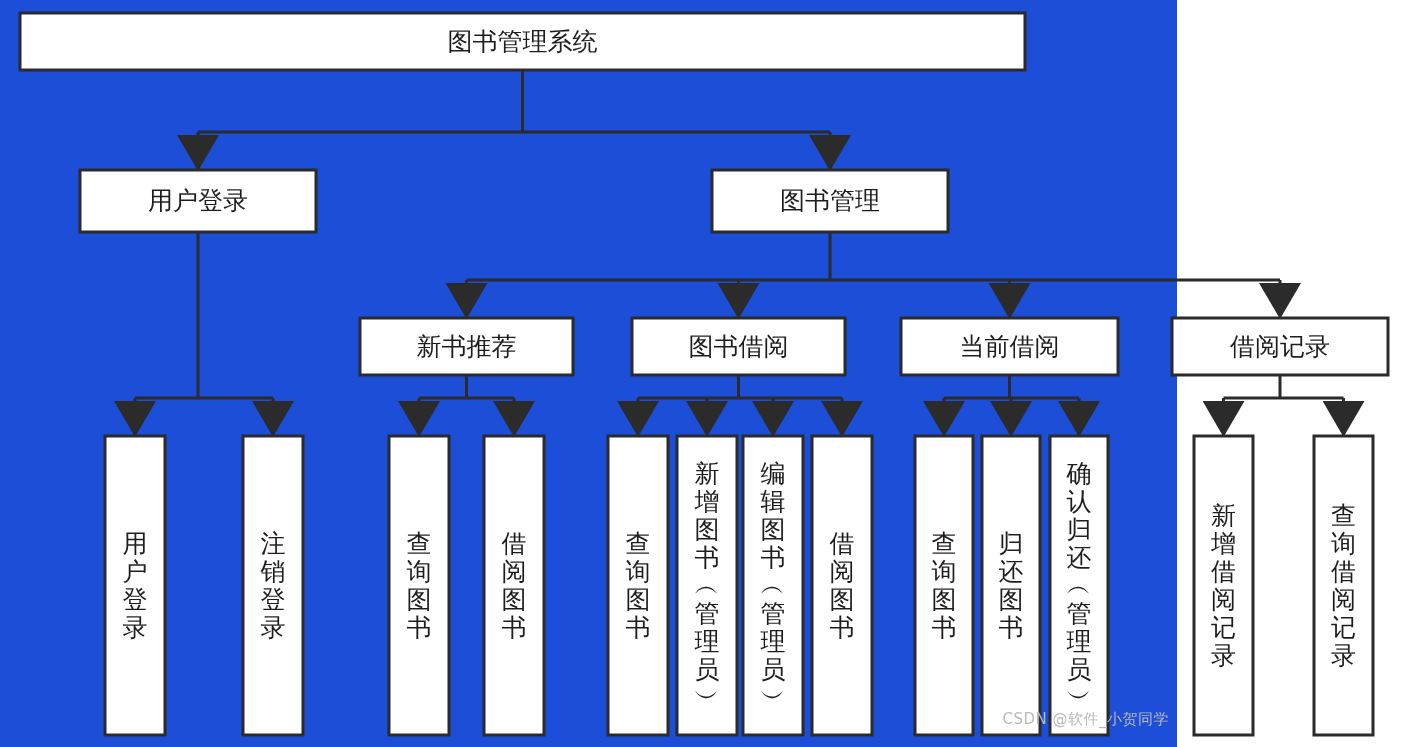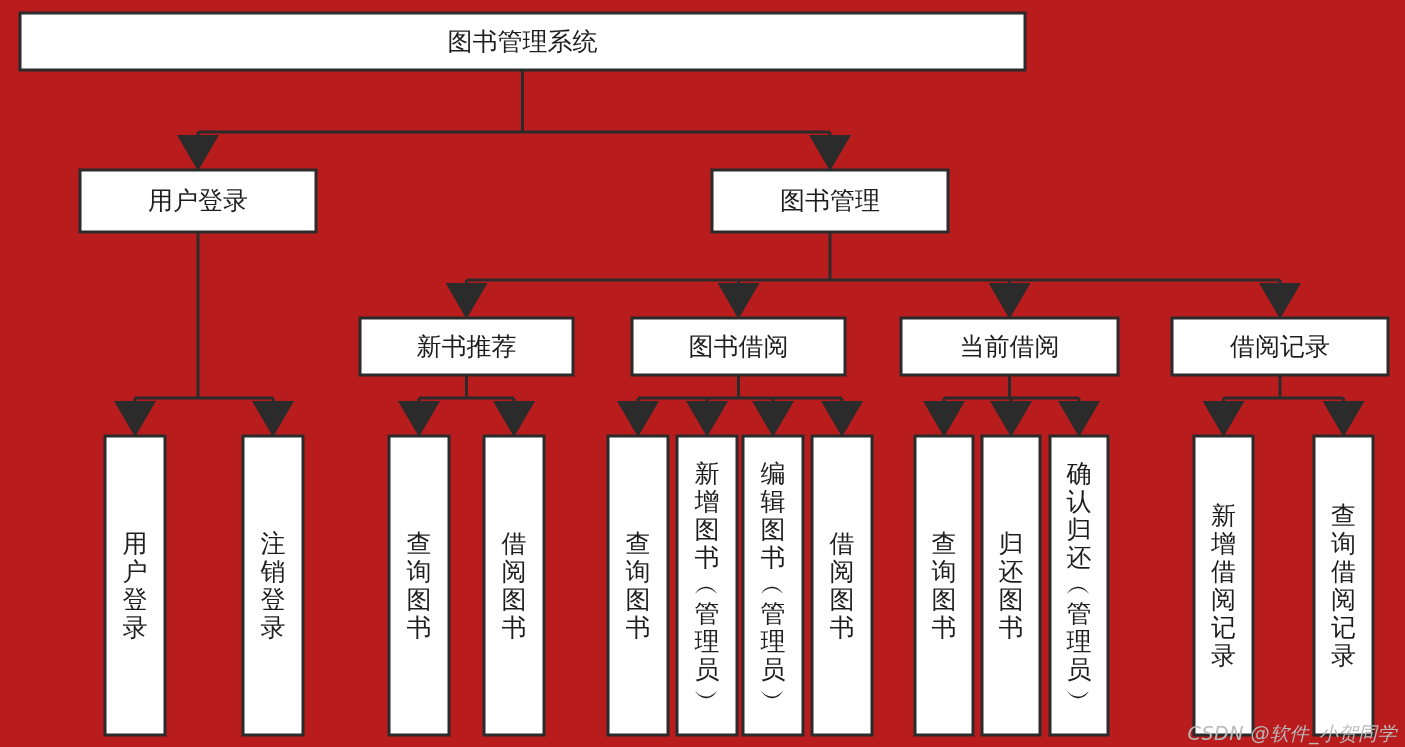--- a/index.html
+++ b/index.html
@@ -1,37 +1,37 @@
 <!DOCTYPE html>
 <html><head>
 <meta charset="utf-8">
 <style>
   html,body{margin:0;padding:0;background:#ffffff;}
   body{
     font-family:"DejaVu Sans","Liberation Sans",sans-serif;
     width:1405px;height:747px;overflow:hidden;position:relative;
   }
-  #diagram-root{position:relative;width:1405px;height:747px;background:#b91c1c;}
+  #diagram-root{position:relative;width:1177px;height:747px;background:#1d4ed8;}
   svg#flow{position:absolute;left:0;top:0;width:1405px;height:747px;}
   .node-rect{fill:#ffffff;stroke:#2b2b2b;stroke-width:3;}
   .conn{stroke:#2b2b2b;stroke-width:3;fill:none;}
   .arrowhead{fill:#2b2b2b;stroke:none;}
   .node-label{
     fill:#1d1d1d;font-family:"DejaVu Sans","Liberation Sans",sans-serif;
     font-size:25px;text-anchor:middle;dominant-baseline:middle;
   }
   .node-label-v{
     fill:#1d1d1d;font-family:"DejaVu Sans","Liberation Sans",sans-serif;
     font-size:25px;text-anchor:middle;
   }
   .watermark{
-    position:absolute;right:8px;bottom:0;
-    font-size:19px;color:#b9b9b9;letter-spacing:.5px;
+    position:absolute;right:8px;bottom:18px;
+    font-size:15px;color:#b9b9b9;letter-spacing:.5px;
     font-family:"DejaVu Sans","Liberation Sans",sans-serif;
-    white-space:nowrap;pointer-events:none;font-style:italic;
+    white-space:nowrap;pointer-events:none;
   }
 </style>
 </head>
 <body>
 
 <div id="diagram-root">
   <svg id="flow" viewBox="0 0 1405 747">
     <defs>
       <marker id="arrow" viewBox="0 0 12 14" refX="11" refY="7" markerWidth="12" markerHeight="14" orient="auto-start-reverse">
         <path class="arrowhead" d="M0,0 L12,7 L0,14 Z"></path>

